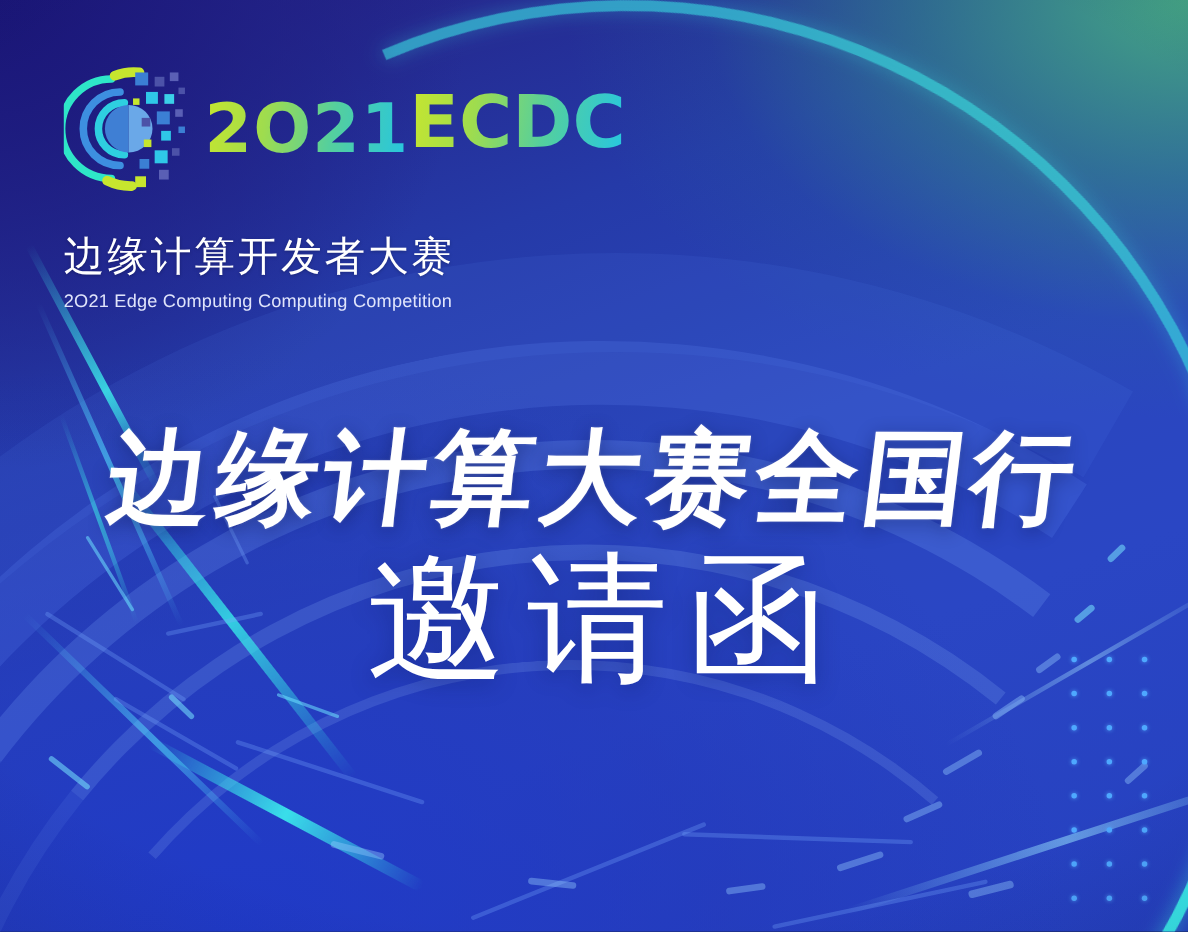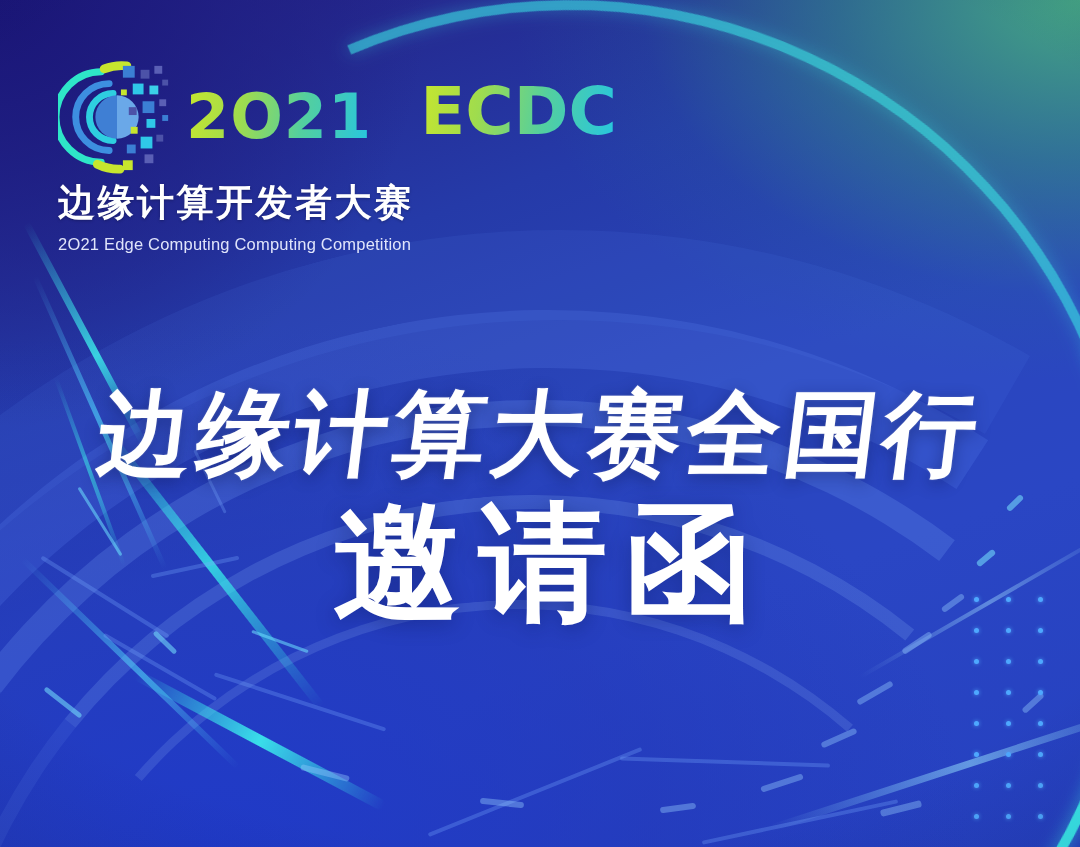--- a/index.html
+++ b/index.html
@@ -68,24 +68,24 @@
   #logo-block{position:absolute;left:58px;top:58px;width:350px;}
   .logo-row{display:flex;align-items:center;gap:8px;}
   #logo-mark{width:118px;height:118px;flex:0 0 auto;}
   .logo-type{display:flex;flex-direction:row;line-height:0.92;margin-left:2px;}
   .logo-word{
     font-size:62px;font-weight:700;letter-spacing:1px;
     background:linear-gradient(100deg,#c7e62e 0%,#9fdc4e 30%,#54cf9e 62%,#25c6e2 100%);
     -webkit-background-clip:text;background-clip:text;color:transparent;
     font-family:"DejaVu Sans","Liberation Sans",sans-serif;
   }
-  .logo-word.second{font-size:66px;letter-spacing:0px;margin-top:-6px;margin-left:48px;}
+  .logo-word.second{font-size:66px;letter-spacing:0px;margin-top:-6px;}
 
   #logo-cn{
-    margin-top:2px;color:#fff;font-weight:700;font-size:37px;
+    margin-top:32px;color:#fff;font-weight:400;font-size:37px;
     letter-spacing:2.5px;white-space:nowrap;
     text-shadow:0 1px 3px rgba(0,0,0,0.25);
   }
   #logo-en{
     margin-top:7px;color:#e8ecff;font-size:16.5px;letter-spacing:0.2px;
     white-space:nowrap;font-weight:400;opacity:0.96;
   }
 
   
   #headline{
@@ -96,21 +96,21 @@
     letter-spacing:5px;white-space:nowrap;
     transform:skewX(-7deg);
     text-shadow:0 4px 16px rgba(10,20,80,0.45), 0 0 2px rgba(255,255,255,0.3);
   }
   #city-title{
     margin-top:22px;color:#ffffff;font-weight:700;font-size:58px;
     letter-spacing:6px;white-space:nowrap;
     text-shadow:0 3px 12px rgba(10,20,80,0.4);
   }
   #invite-title{
-    margin-top:12px;color:#ffffff;font-weight:700;font-size:128px;
+    margin-top:12px;color:#ffffff;font-weight:400;font-size:128px;
     letter-spacing:18px;white-space:nowrap;line-height:1.1;
     text-shadow:0 4px 20px rgba(10,20,80,0.35);
     padding-left:24px;
   }
 </style>
 </head>
 <body>
 
 <div id="poster">
 

